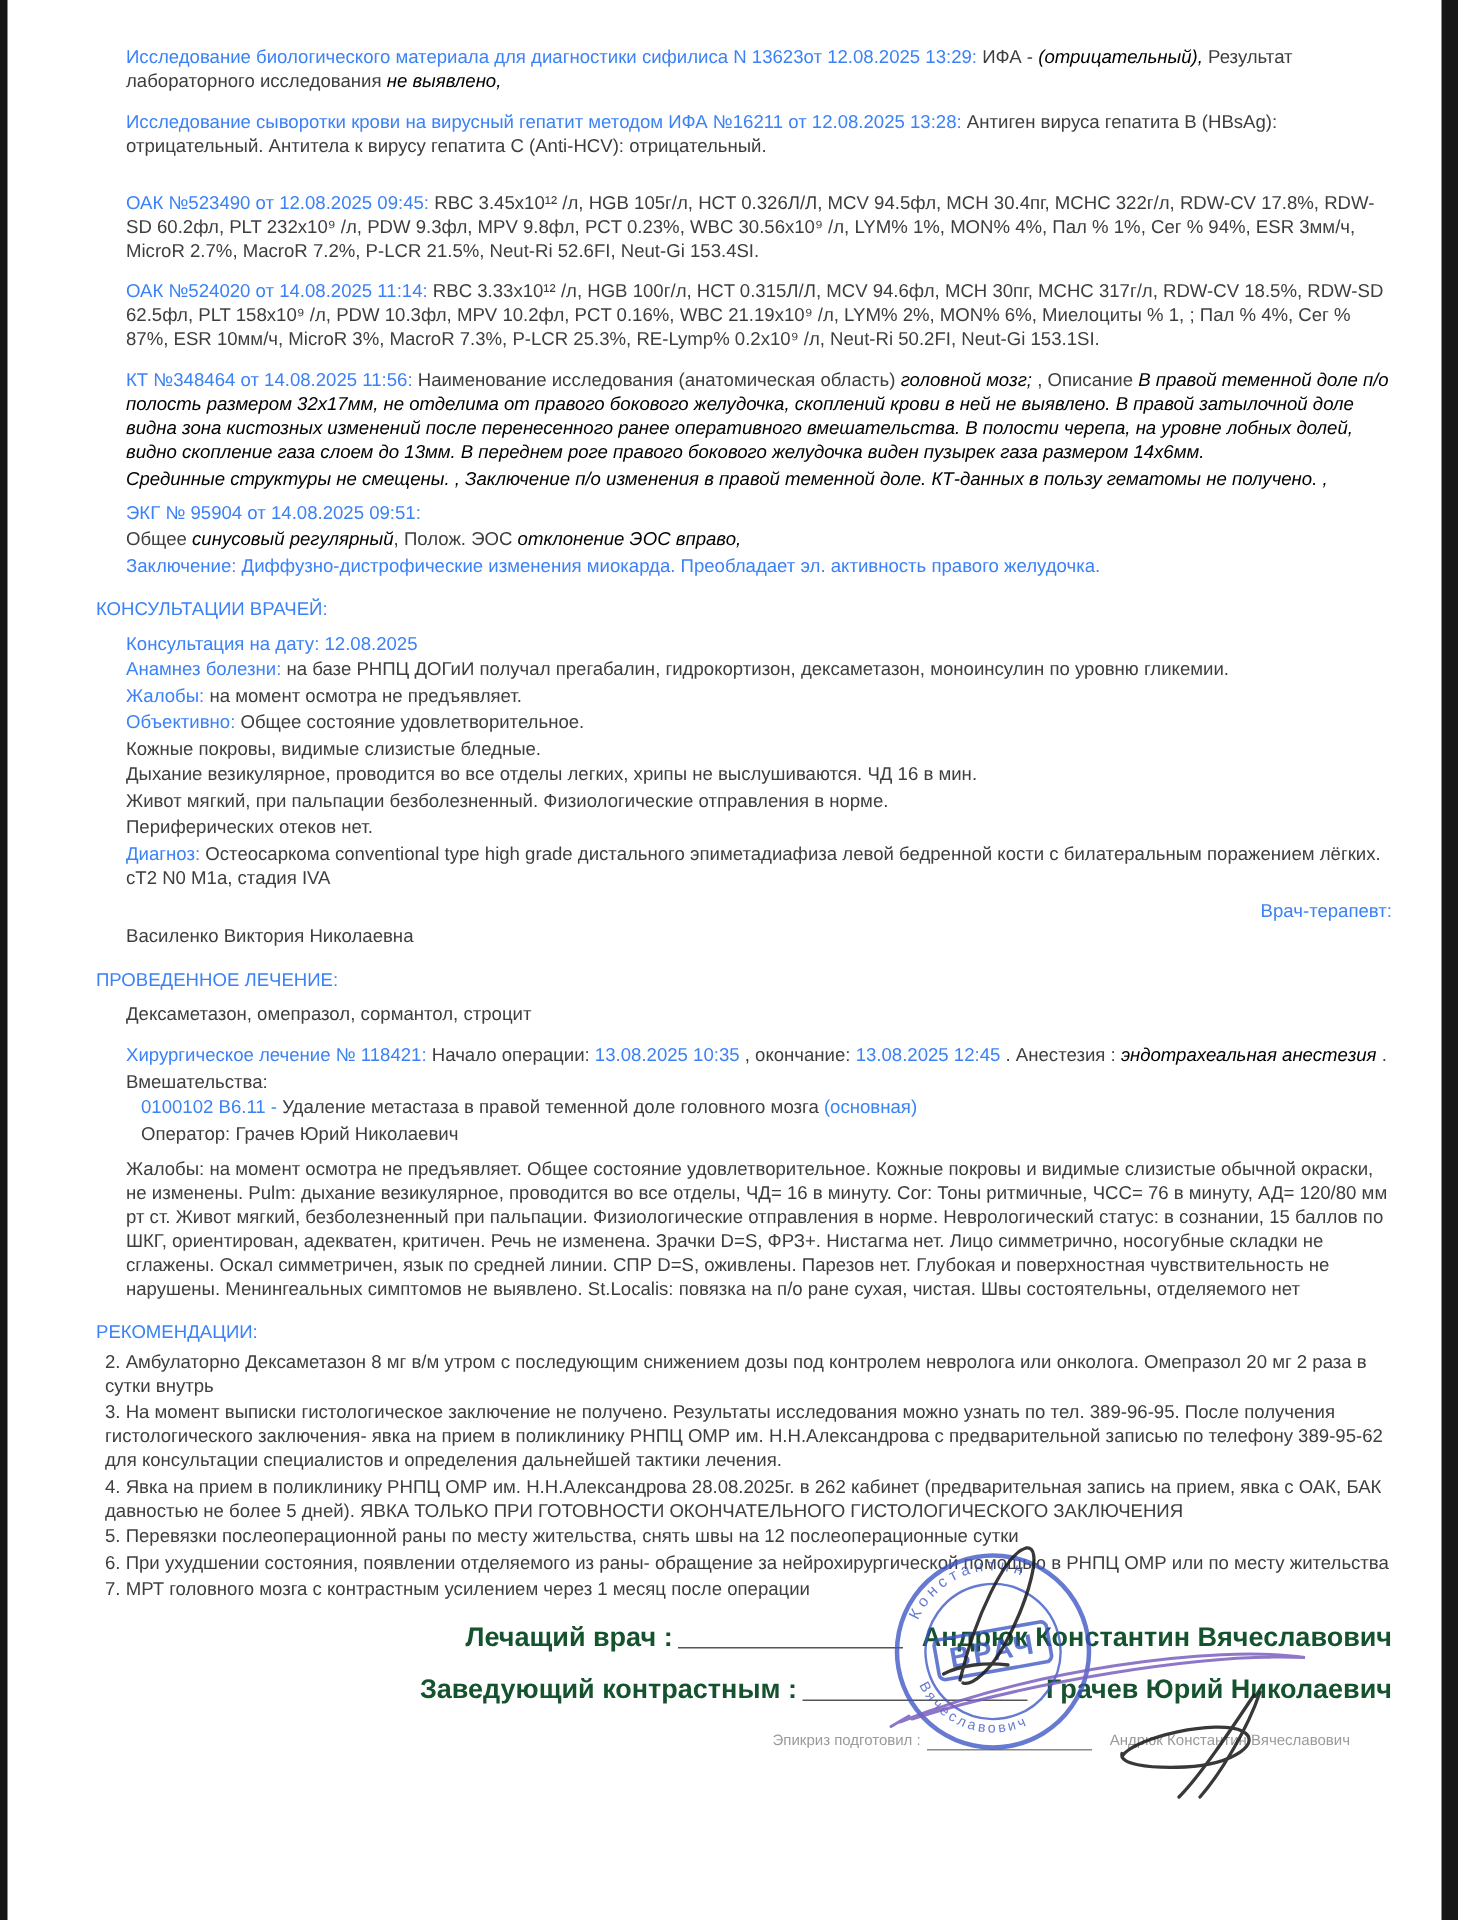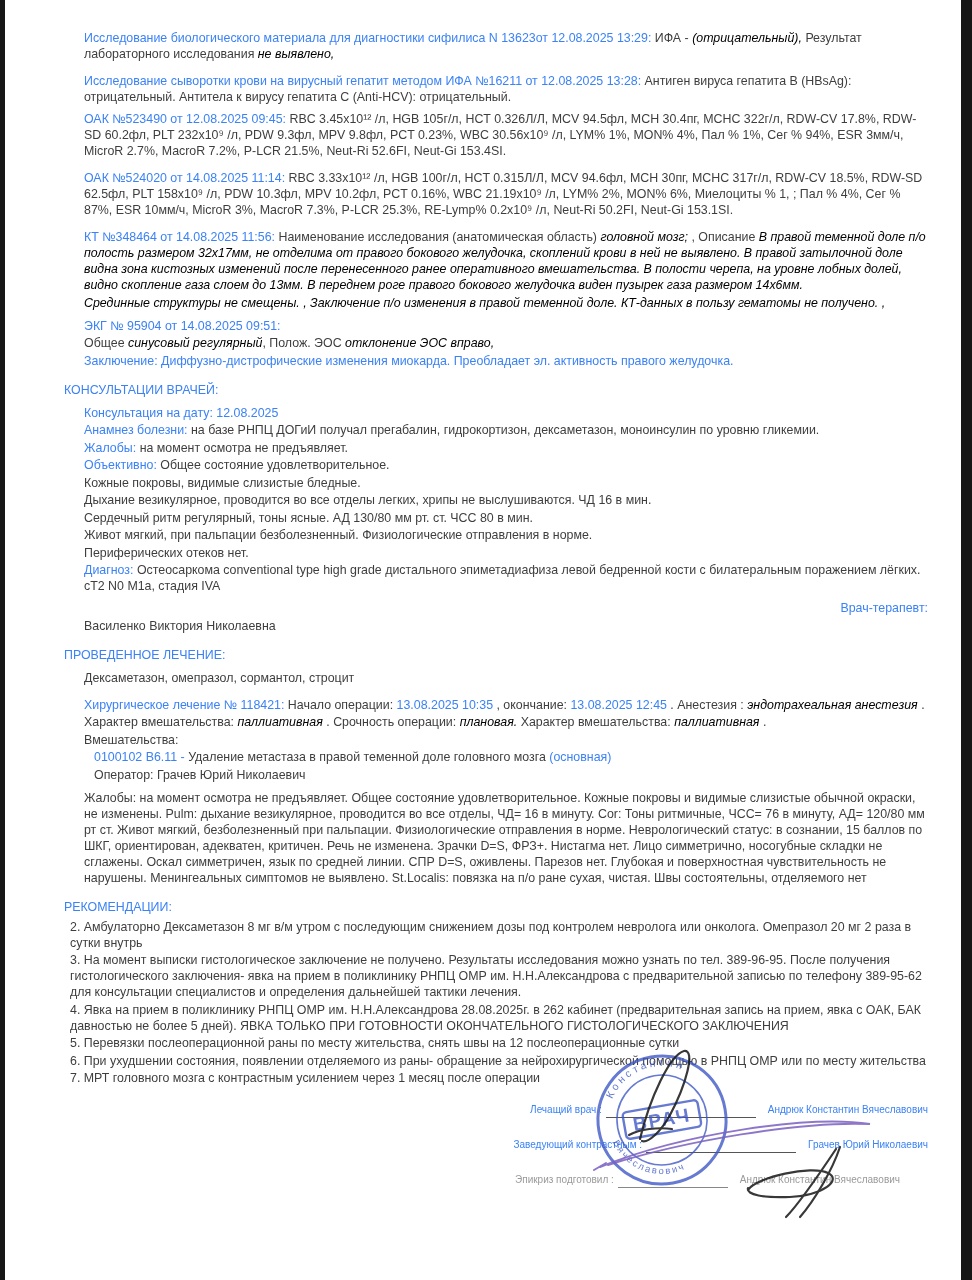--- a/index.html
+++ b/index.html
@@ -9,31 +9,31 @@
   .edge-left{position:absolute;left:0;top:0;width:5px;height:1280px;background:#161616;}
   .edge-right{position:absolute;right:0;top:0;width:11px;height:1280px;background:#161616;}
   .doc{position:absolute;left:0;top:0;width:972px;box-sizing:border-box;
        padding:30px 44px 0 84px;font-size:12.4px;line-height:16px;}
   .blk{margin:0 0 1.5px 0;}
   .blk .b{font-weight:400;color:#3b82f6;}
   .blk .i{font-style:italic;color:#000000;}
   .h{font-weight:700;color:#1d1d1d;margin-left:-20px;margin-top:13px;margin-bottom:4px;}
   .mt-s{margin-top:7px;}
   .mt{margin-top:11px;}
-  .mt-l{margin-top:6px;}
+  .mt-l{margin-top:22px;}
   .right{text-align:right;font-weight:700;color:#232323;margin-top:6px;}
   .ind{margin-left:10px;}
   .li{margin-left:-14px;}
   .sig-area{position:relative;margin-top:16px;height:170px;}
   .sig-row{display:flex;justify-content:flex-end;align-items:flex-end;
-           font-weight:400;font-size:10px;color:#3b82f6;margin-bottom:19px;}
+           font-weight:700;font-size:18px;color:#14532d;margin-bottom:19px;}
   .sig-line{display:inline-block;width:150px;border-bottom:1.5px solid #555;
             height:14px;margin:0 4px;}
   .sig-name{margin-left:8px;}
-  .sig-row.small{font-weight:400;font-size:10px;color:#9a9a9a;padding-right:28px;margin-bottom:0;}
+  .sig-row.small{font-weight:400;font-size:10px;color:#9a9a9a;padding-right:28px;margin-bottom:0;align-items:center;}
   .sig-row.small .sig-line{width:110px;border-bottom:1px solid #888;height:11px;}
   .overlay{position:absolute;left:0;top:-65px;width:844px;height:270px;pointer-events:none;}
 </style>
 </head>
 <body>
 
 <div class="edge-left"></div>
 <div class="edge-right"></div>
 
 <div class="doc">
@@ -47,30 +47,28 @@
       <div class="blk mt-s"><span class="b">ЭКГ № 95904 от 14.08.2025 09:51:</span></div>
       <div class="blk"><span>Общее </span><span class="i">синусовый регулярный</span><span>, Полож. ЭОС </span><span class="i">отклонение ЭОС вправо,</span></div>
       <div class="blk"><span class="b">Заключение: Диффузно-дистрофические изменения миокарда. Преобладает эл. активность правого желудочка.</span></div>
       <div class="blk h"><span class="b">КОНСУЛЬТАЦИИ ВРАЧЕЙ:</span></div>
       <div class="blk mt-s"><span class="b">Консультация на дату: 12.08.2025</span></div>
       <div class="blk"><span class="b">Анамнез болезни: </span><span>на базе РНПЦ ДОГиИ получал прегабалин, гидрокортизон, дексаметазон, моноинсулин по уровню гликемии.</span></div>
       <div class="blk"><span class="b">Жалобы: </span><span>на момент осмотра не предъявляет.</span></div>
       <div class="blk"><span class="b">Объективно: </span><span>Общее состояние удовлетворительное.</span></div>
       <div class="blk"><span>Кожные покровы, видимые слизистые бледные.</span></div>
       <div class="blk"><span>Дыхание везикулярное, проводится во все отделы легких, хрипы не выслушиваются. ЧД 16 в мин.</span></div>
-      <div class="blk"><span>Сердечный ритм регулярный, тоны ясные. АД 130/80 мм рт. ст. ЧСС 80 в мин.</span></div>
       <div class="blk"><span>Живот мягкий, при пальпации безболезненный. Физиологические отправления в норме.</span></div>
       <div class="blk"><span>Периферических отеков нет.</span></div>
       <div class="blk"><span class="b">Диагноз: </span><span>Остеосаркома conventional type high grade дистального эпиметадиафиза левой бедренной кости с билатеральным поражением лёгких. cT2 N0 M1a, стадия IVA</span></div>
       <div class="blk right"><span class="b">Врач-терапевт:</span></div>
       <div class="blk"><span>Василенко Виктория Николаевна</span></div>
       <div class="blk h"><span class="b">ПРОВЕДЕННОЕ ЛЕЧЕНИЕ:</span></div>
       <div class="blk mt-s"><span>Дексаметазон, омепразол, сормантол, строцит</span></div>
       <div class="blk mt"><span class="b">Хирургическое лечение № 118421: </span><span>Начало операции: </span><span class="b">13.08.2025 10:35</span><span> , окончание: </span><span class="b">13.08.2025 12:45</span><span> . Анестезия : </span><span class="i">эндотрахеальная анестезия</span><span> .</span></div>
-      <div class="blk"><span>Характер вмешательства: </span><span class="i">паллиативная</span><span> . Срочность операции: </span><span class="i">плановая.</span><span> Характер вмешательства: </span><span class="i">паллиативная</span><span> .</span></div>
       <div class="blk"><span>Вмешательства:</span></div>
       <div class="blk ind"><span class="b">0100102 В6.11 - </span><span>Удаление метастаза в правой теменной доле головного мозга </span><span class="b">(основная)</span></div>
       <div class="blk ind"><span>Оператор: Грачев Юрий Николаевич</span></div>
       <div class="blk mt-s"><span>Жалобы: на момент осмотра не предъявляет. Общее состояние удовлетворительное. Кожные покровы и видимые слизистые обычной окраски, не изменены. Pulm: дыхание везикулярное, проводится во все отделы, ЧД= 16 в минуту. Cor: Тоны ритмичные, ЧСС= 76 в минуту, АД= 120/80 мм рт ст. Живот мягкий, безболезненный при пальпации. Физиологические отправления в норме. Неврологический статус: в сознании, 15 баллов по ШКГ, ориентирован, адекватен, критичен. Речь не изменена. Зрачки D=S, ФРЗ+. Нистагма нет. Лицо симметрично, носогубные складки не сглажены. Оскал симметричен, язык по средней линии. СПР D=S, оживлены. Парезов нет. Глубокая и поверхностная чувствительность не нарушены. Менингеальных симптомов не выявлено. St.Localis: повязка на п/о ране сухая, чистая. Швы состоятельны, отделяемого нет</span></div>
       <div class="blk h"><span class="b">РЕКОМЕНДАЦИИ:</span></div>
       <div class="blk li"><span>2. Амбулаторно Дексаметазон 8 мг в/м утром с последующим снижением дозы под контролем невролога или онколога. Омепразол 20 мг 2 раза в сутки внутрь</span></div>
       <div class="blk li"><span>3. На момент выписки гистологическое заключение не получено. Результаты исследования можно узнать по тел. 389-96-95. После получения гистологического заключения- явка на прием в поликлинику РНПЦ ОМР им. Н.Н.Александрова с предварительной записью по телефону 389-95-62 для консультации специалистов и определения дальнейшей тактики лечения.</span></div>
       <div class="blk li"><span>4. Явка на прием в поликлинику РНПЦ ОМР им. Н.Н.Александрова 28.08.2025г. в 262 кабинет (предварительная запись на прием, явка с ОАК, БАК давностью не более 5 дней). ЯВКА ТОЛЬКО ПРИ ГОТОВНОСТИ ОКОНЧАТЕЛЬНОГО ГИСТОЛОГИЧЕСКОГО ЗАКЛЮЧЕНИЯ</span></div>
       <div class="blk li"><span>5. Перевязки послеоперационной раны по месту жительства, снять швы на 12 послеоперационные сутки</span></div>
       <div class="blk li"><span>6. При ухудшении состояния, появлении отделяемого из раны- обращение за нейрохирургической помощью в РНПЦ ОМР или по месту жительства</span></div>

